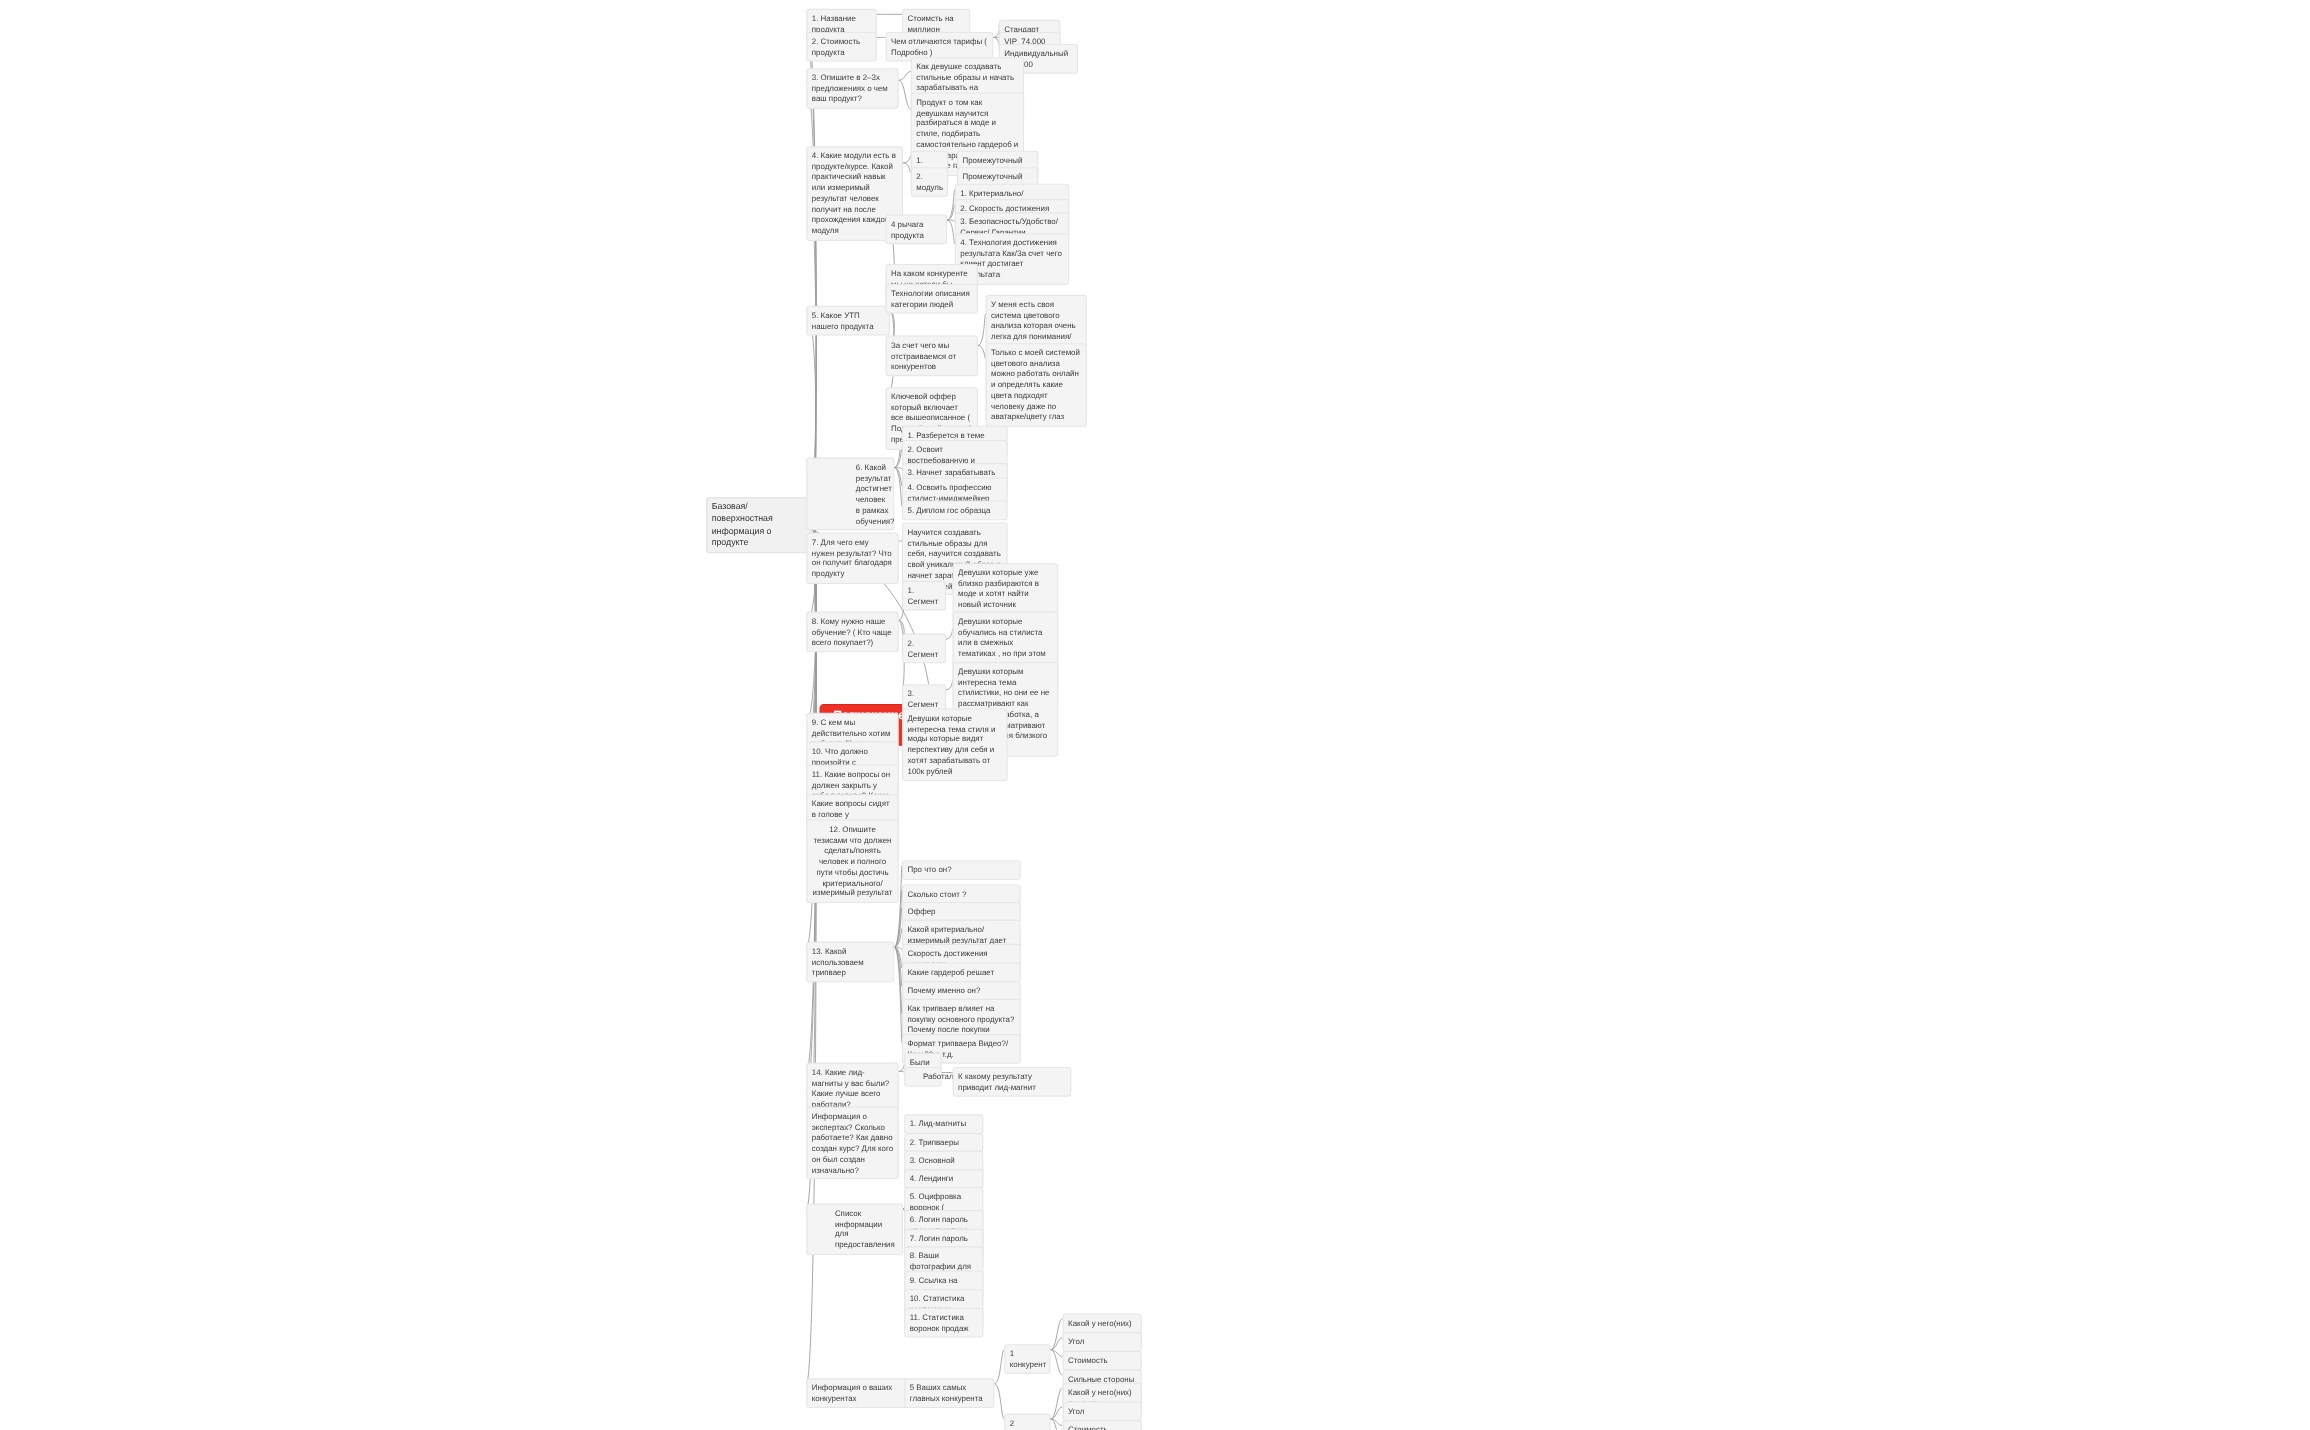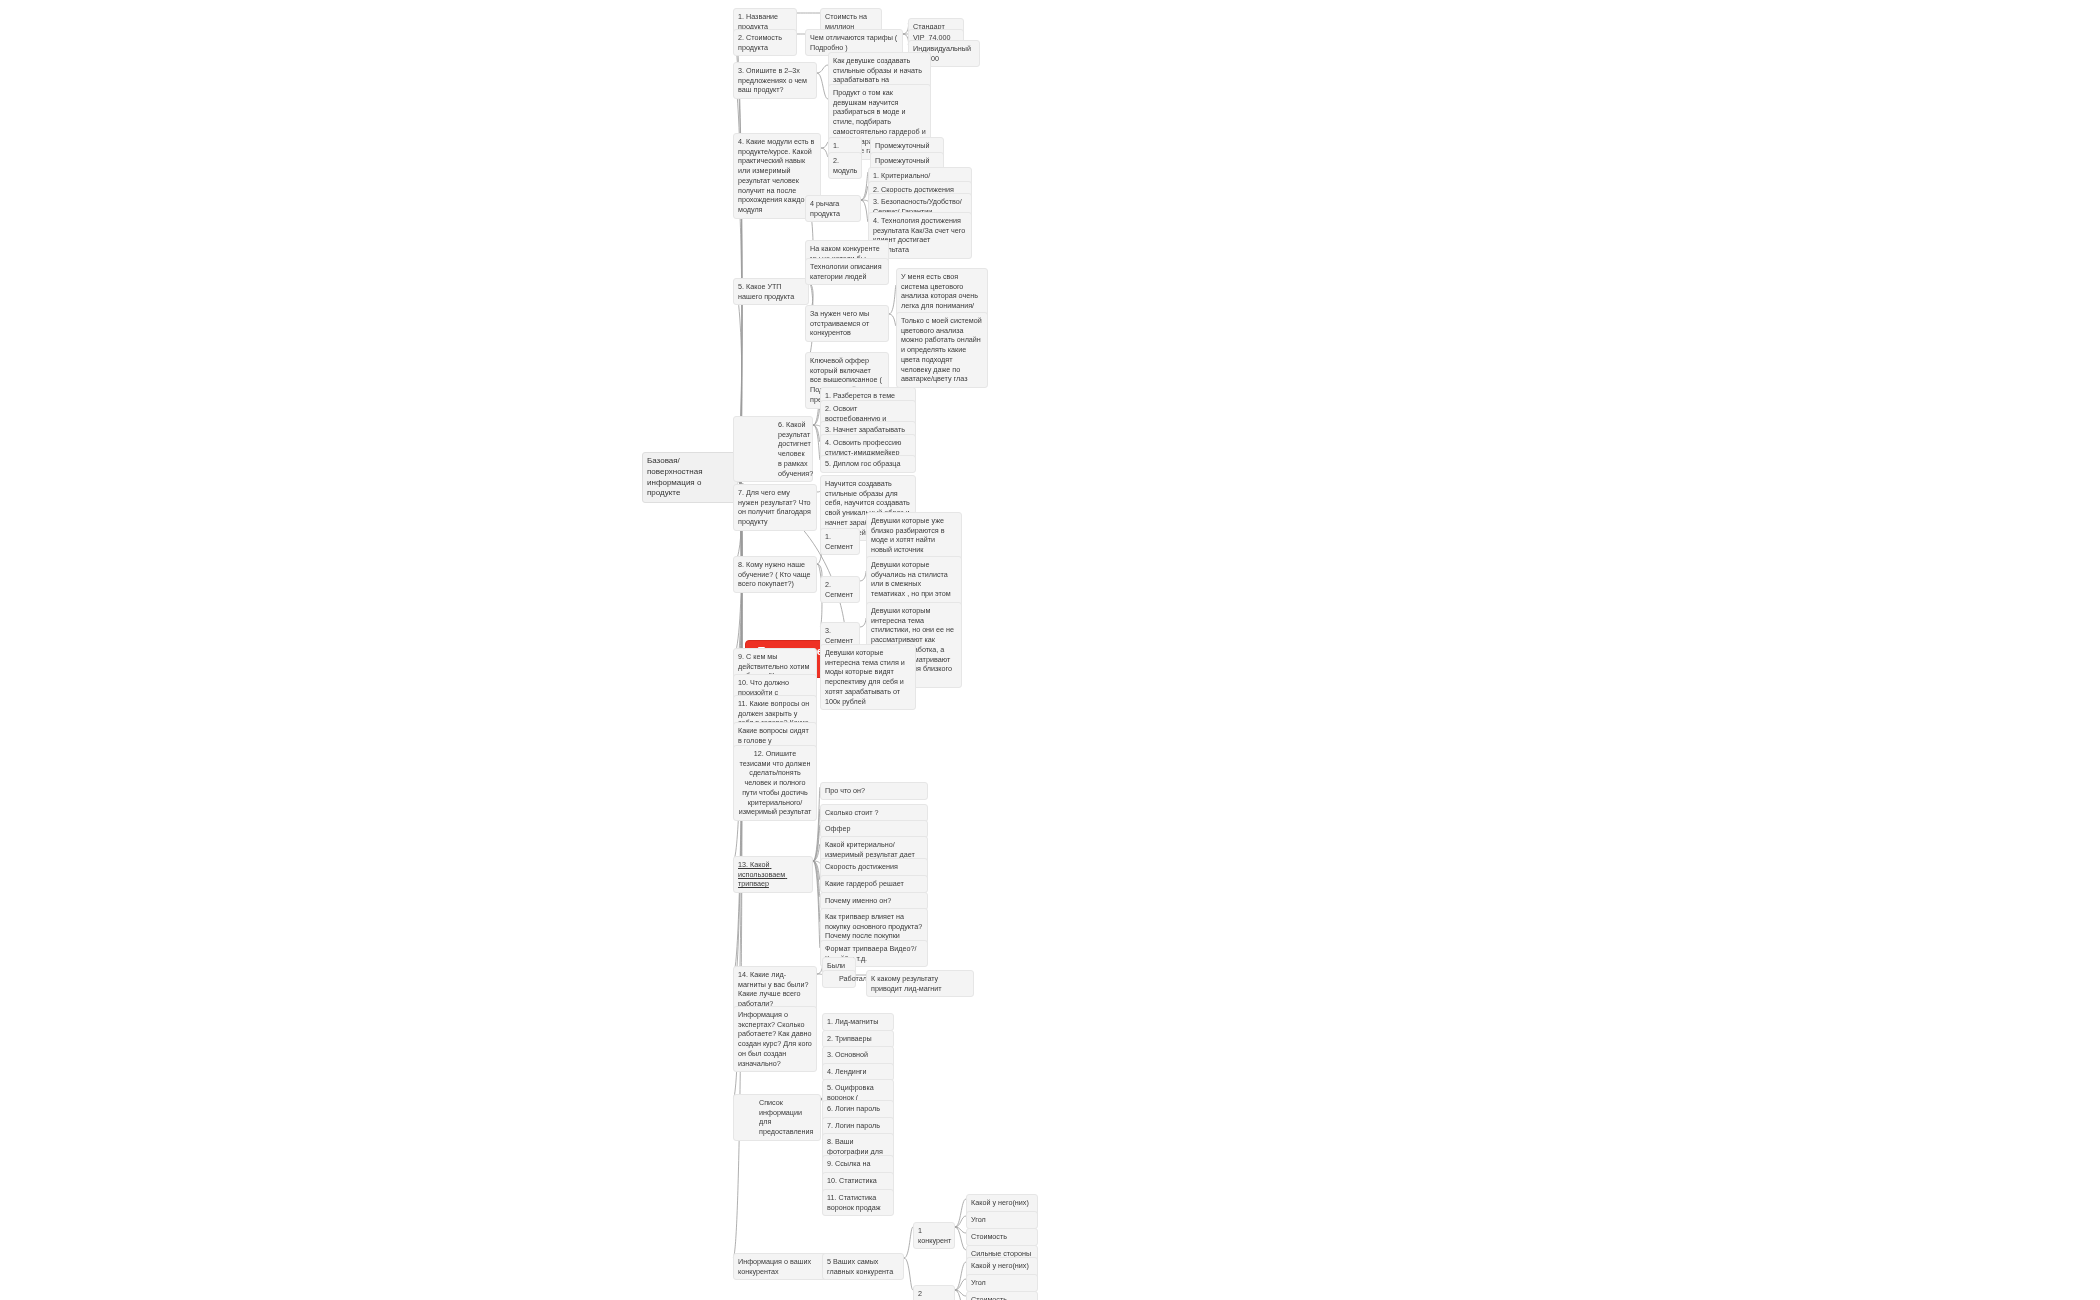--- a/index.html
+++ b/index.html
@@ -126,21 +126,21 @@
       <div class="node plain" style="left: 828px; top: 152px; width: 34px; min-height: 10px;">2. модуль</div>
       <div class="node plain" style="left: 870px; top: 152px; width: 74px; min-height: 10px;">Промежуточный результат</div>
       <div class="node plain" style="left: 733px; top: 278px; width: 76px; min-height: 10px;">5. Какое УТП нашего продукта</div>
       <div class="node plain" style="left: 805px; top: 195px; width: 56px; min-height: 10px;">4 рычага продукта</div>
       <div class="node plain" style="left: 868px; top: 167px; width: 104px; min-height: 10px;">1. Критериально/Измеримый результат</div>
       <div class="node plain" style="left: 868px; top: 181px; width: 104px; min-height: 10px;">2. Скорость достижения результата</div>
       <div class="node plain" style="left: 868px; top: 193px; width: 104px; min-height: 16px;">3. Безопасность/Удобство/Сервис/ Гарантии</div>
       <div class="node plain" style="left: 868px; top: 212px; width: 104px; min-height: 20px;">4. Технология достижения результата Как/За счет чего клиент достигает результата</div>
       <div class="node plain" style="left: 805px; top: 240px; width: 84px; min-height: 16px;">На каком конкуренте мы не хотели бы похожи</div>
       <div class="node plain" style="left: 805px; top: 258px; width: 84px; min-height: 10px;">Технологии описания категории людей</div>
-      <div class="node plain" style="left: 805px; top: 305px; width: 84px; min-height: 18px;">За нужен чего мы отстраиваемся от конкурентов</div>
+      <div class="node plain" style="left: 805px; top: 305px; width: 84px; min-height: 18px;">За счет чего мы отстраиваемся от конкурентов</div>
       <div class="node plain" style="left: 896px; top: 268px; width: 92px; min-height: 34px;">У меня есть своя система цветового анализа которая очень легка для понимания/восприятия. С ее помощью любая девушка даже без опыта сможет подобрать цветовую гамму для своих клиентов</div>
       <div class="node plain" style="left: 896px; top: 312px; width: 92px; min-height: 28px;">Только с моей системой цветового анализа можно работать онлайн и определять какие цвета подходят человеку даже по аватарке/цвету глаз</div>
       <div class="node plain" style="left: 805px; top: 352px; width: 84px; min-height: 22px;">Ключевой оффер который включает все вышеописанное ( Подведённый итог в 1 предложении )</div>
       <div class="node plain" style="left: 733px; top: 416px; width: 80px; min-height: 18px; padding-left: 44px;">6. Какой результат достигнет человек в рамках обучения?</div>
       <div class="node plain" style="left: 820px; top: 387px; width: 96px; min-height: 10px;">1. Разберется в теме моды и стиля</div>
       <div class="node plain" style="left: 820px; top: 400px; width: 96px; min-height: 16px;">2. Освоит востребованную и прибыльную профессию стилиста</div>
       <div class="node plain" style="left: 820px; top: 421px; width: 96px; min-height: 10px;">3. Начнет зарабатывать от 100.000 рублей</div>
       <div class="node plain" style="left: 820px; top: 434px; width: 96px; min-height: 16px;">4. Освоить профессию стилист-имиджмейкер</div>
       <div class="node plain" style="left: 820px; top: 455px; width: 96px; min-height: 10px;">5. Диплом гос образца</div>
       <div class="node plain" style="left: 733px; top: 484px; width: 84px; min-height: 16px;">7. Для чего ему нужен результат? Что он получит благодаря продукту</div>
@@ -151,21 +151,21 @@
       <div class="node plain" style="left: 820px; top: 576px; width: 40px; min-height: 10px;">2. Сегмент</div>
       <div class="node plain" style="left: 866px; top: 556px; width: 96px; min-height: 30px;">Девушки которые обучались на стилиста или в смежных тематиках , но при этом ним не довольны уровнем дохода и хотят получить больше знаний в теме моды и стиля</div>
       <div class="node plain" style="left: 820px; top: 622px; width: 40px; min-height: 10px;">3. Сегмент</div>
       <div class="node plain" style="left: 866px; top: 602px; width: 96px; min-height: 32px;">Девушки которым интересна тема стилистики, но они ее не рассматривают как источник заработка, а больше рассматривают для себя и для близкого круга</div>
       <div class="node plain" style="left: 733px; top: 648px; width: 84px; min-height: 16px;">9. С кем мы действительно хотим работать/Кому мы можем помочь?</div>
       <div class="node plain" style="left: 820px; top: 644px; width: 96px; min-height: 22px;">Девушки которые интересна тема стиля и моды которые видят перспективу для себя и хотят зарабатывать от 100к рублей</div>
       <div class="node plain" style="left: 733px; top: 674px; width: 84px; min-height: 16px;">10. Что должно произойти с человеком чтобы он купил продукт?</div>
       <div class="node plain" style="left: 733px; top: 695px; width: 84px; min-height: 24px;">11. Какие вопросы он должен закрыть у себя в голове? Какие Боли/Желания/ Страхи</div>
       <div class="node plain" style="left: 733px; top: 722px; width: 84px; min-height: 16px;">Какие вопросы сидят в голове у аудитории?</div>
       <div class="node plain" style="left: 733px; top: 745px; width: 84px; min-height: 28px; text-align: center;">12. Опишите тезисами что должен сделать/понять человек и полного пути чтобы достичь критериального/измеримый результат</div>
-      <div class="node plain" style="left: 733px; top: 856px; width: 80px; min-height: 10px; text-decoration: underline;">13. Какой использоваем трипваер</div>
+      <div class="node plain" style="left: 733px; top: 856px; width: 80px; min-height: 10px;">13. Какой использоваем трипваер</div>
       <div class="node plain" style="left: 820px; top: 782px; width: 108px; min-height: 10px;">Про что он?</div>
       <div class="node plain" style="left: 820px; top: 804px; width: 108px; min-height: 10px;">Сколько стоит ?</div>
       <div class="node plain" style="left: 820px; top: 820px; width: 108px; min-height: 10px;">Оффер</div>
       <div class="node plain" style="left: 820px; top: 836px; width: 108px; min-height: 16px;">Какой критериально/измеримый результат дает</div>
       <div class="node plain" style="left: 820px; top: 858px; width: 108px; min-height: 10px;">Скорость достижения результата</div>
       <div class="node plain" style="left: 820px; top: 875px; width: 108px; min-height: 10px;">Какие гардероб решает</div>
       <div class="node plain" style="left: 820px; top: 892px; width: 108px; min-height: 10px;">Почему именно он?</div>
       <div class="node plain" style="left: 820px; top: 908px; width: 108px; min-height: 28px;">Как трипваер влияет на покупку основного продукта? Почему после покупки трипваера я должен/захочу купить основной продукт</div>
       <div class="node plain" style="left: 820px; top: 940px; width: 108px; min-height: 16px;">Формат трипваера Видео?/Какой? и т.д.</div>
       <div class="node plain" style="left: 733px; top: 966px; width: 84px; min-height: 16px;">14. Какие лид-магниты у вас были? Какие лучше всего работали?</div>

